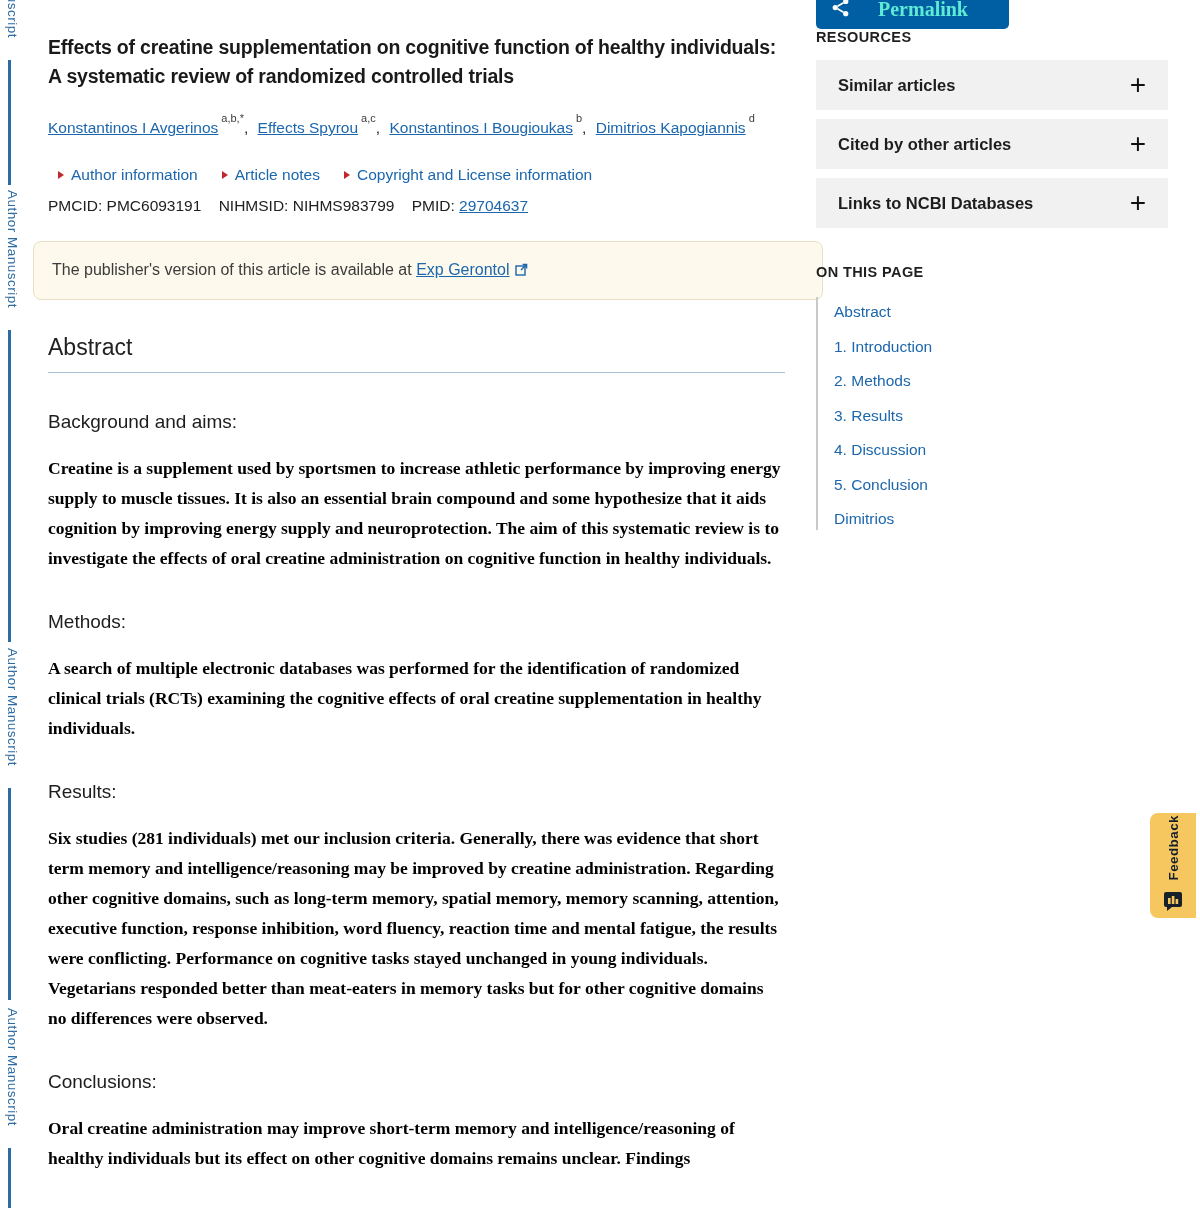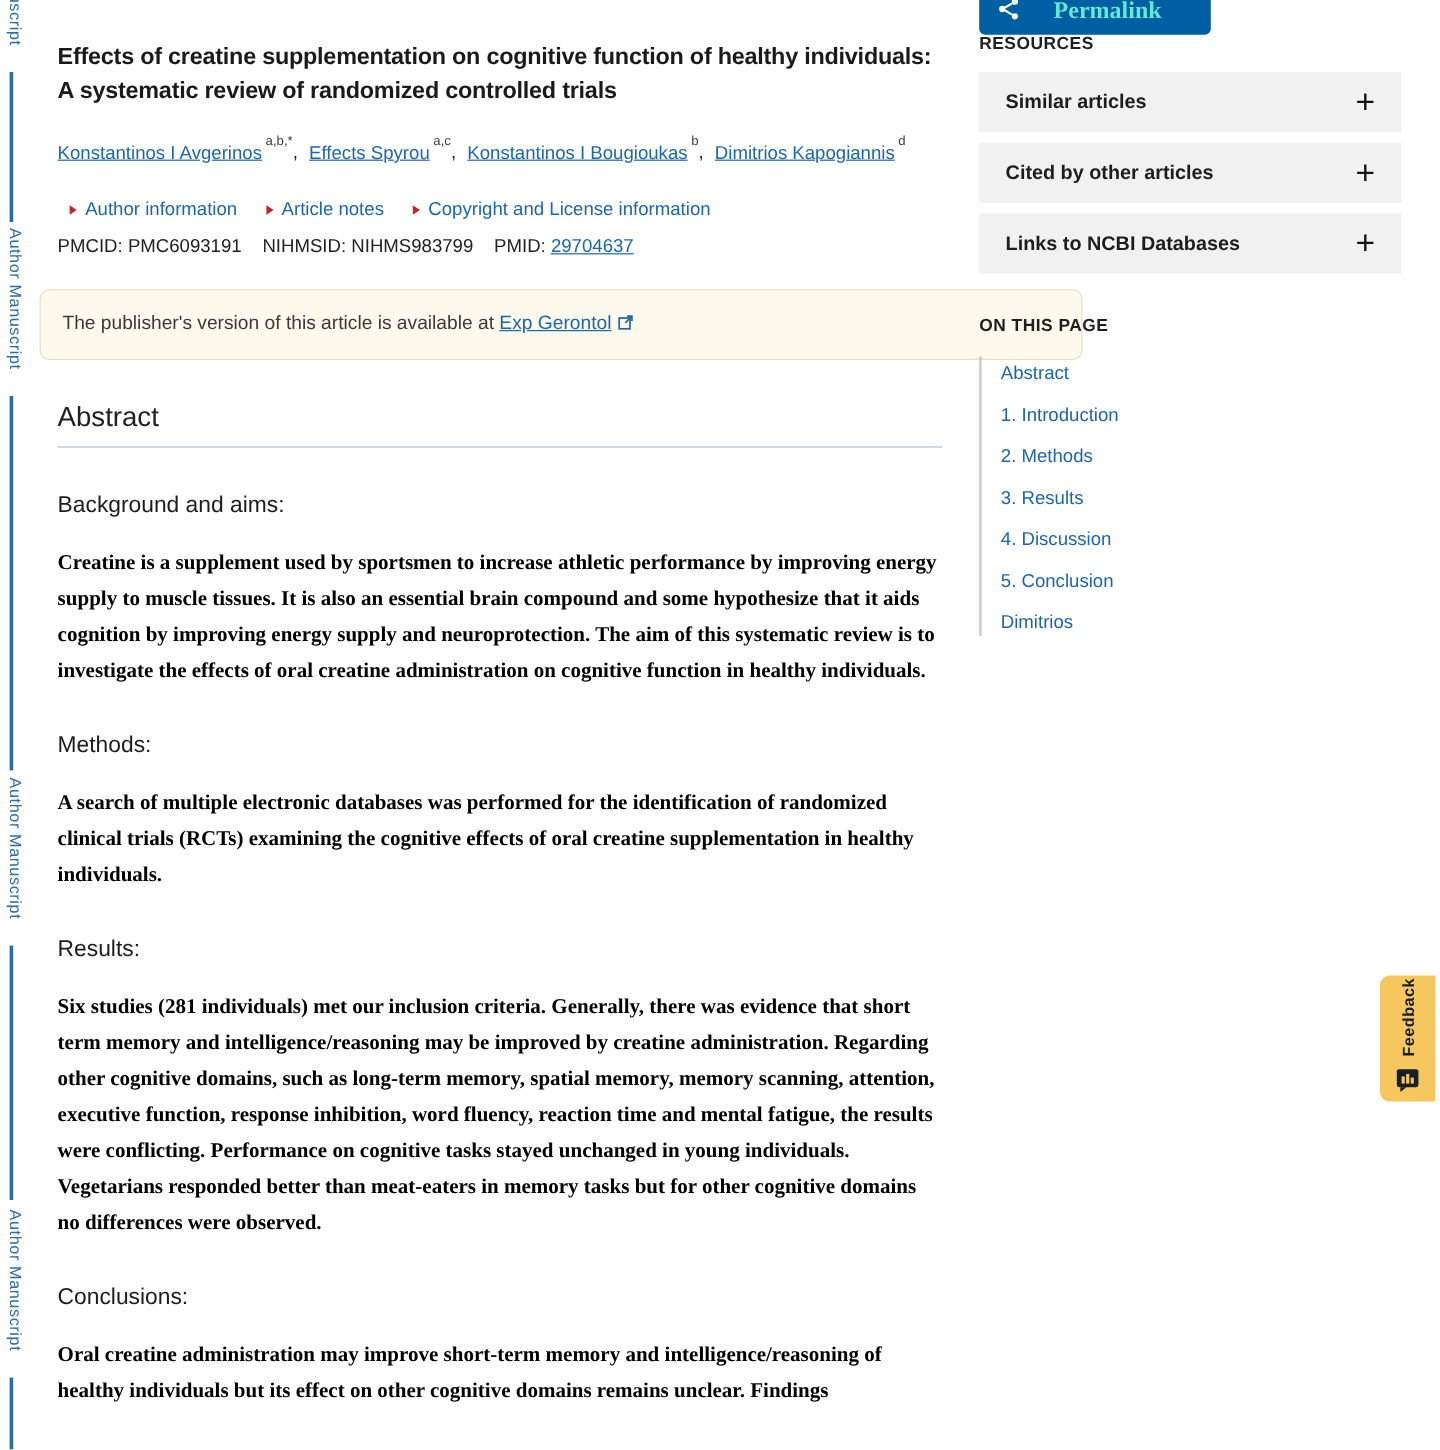--- a/index.html
+++ b/index.html
@@ -46,21 +46,21 @@
     border-top: 4.5px solid transparent;
     border-bottom: 4.5px solid transparent;
   }
   .disclosure span.lbl { color: #1b66ad; font-size: 15.5px; }
 
   .ids { margin-top: 13px; font-size: 15.5px; color: #212121; }
   .ids .pair { margin-right: 13px; }
   .ids a { color: #1b66ad; text-decoration: underline; }
 
   .pub-note {
-    margin: 26px 0 0 -15px; width: 869px;
+    margin: 26px 0 0 -15px; width: 790px;
     background: #fdf9ec; border: 1.5px solid #eadfc6; border-radius: 8px;
     padding: 19px 18px; font-size: 16px; color: #3b3b3b;
   }
   .pub-note a { color: #1b66ad; text-decoration: underline; }
   .ext-icon { display: inline-block; vertical-align: -1px; margin-left: 5px; }
 
   h2.abstract-h {
     margin-top: 34px; font-size: 23px; font-weight: 400; color: #212121;
     padding-bottom: 11px; border-bottom: 1px solid #a9c2d8;
   }

